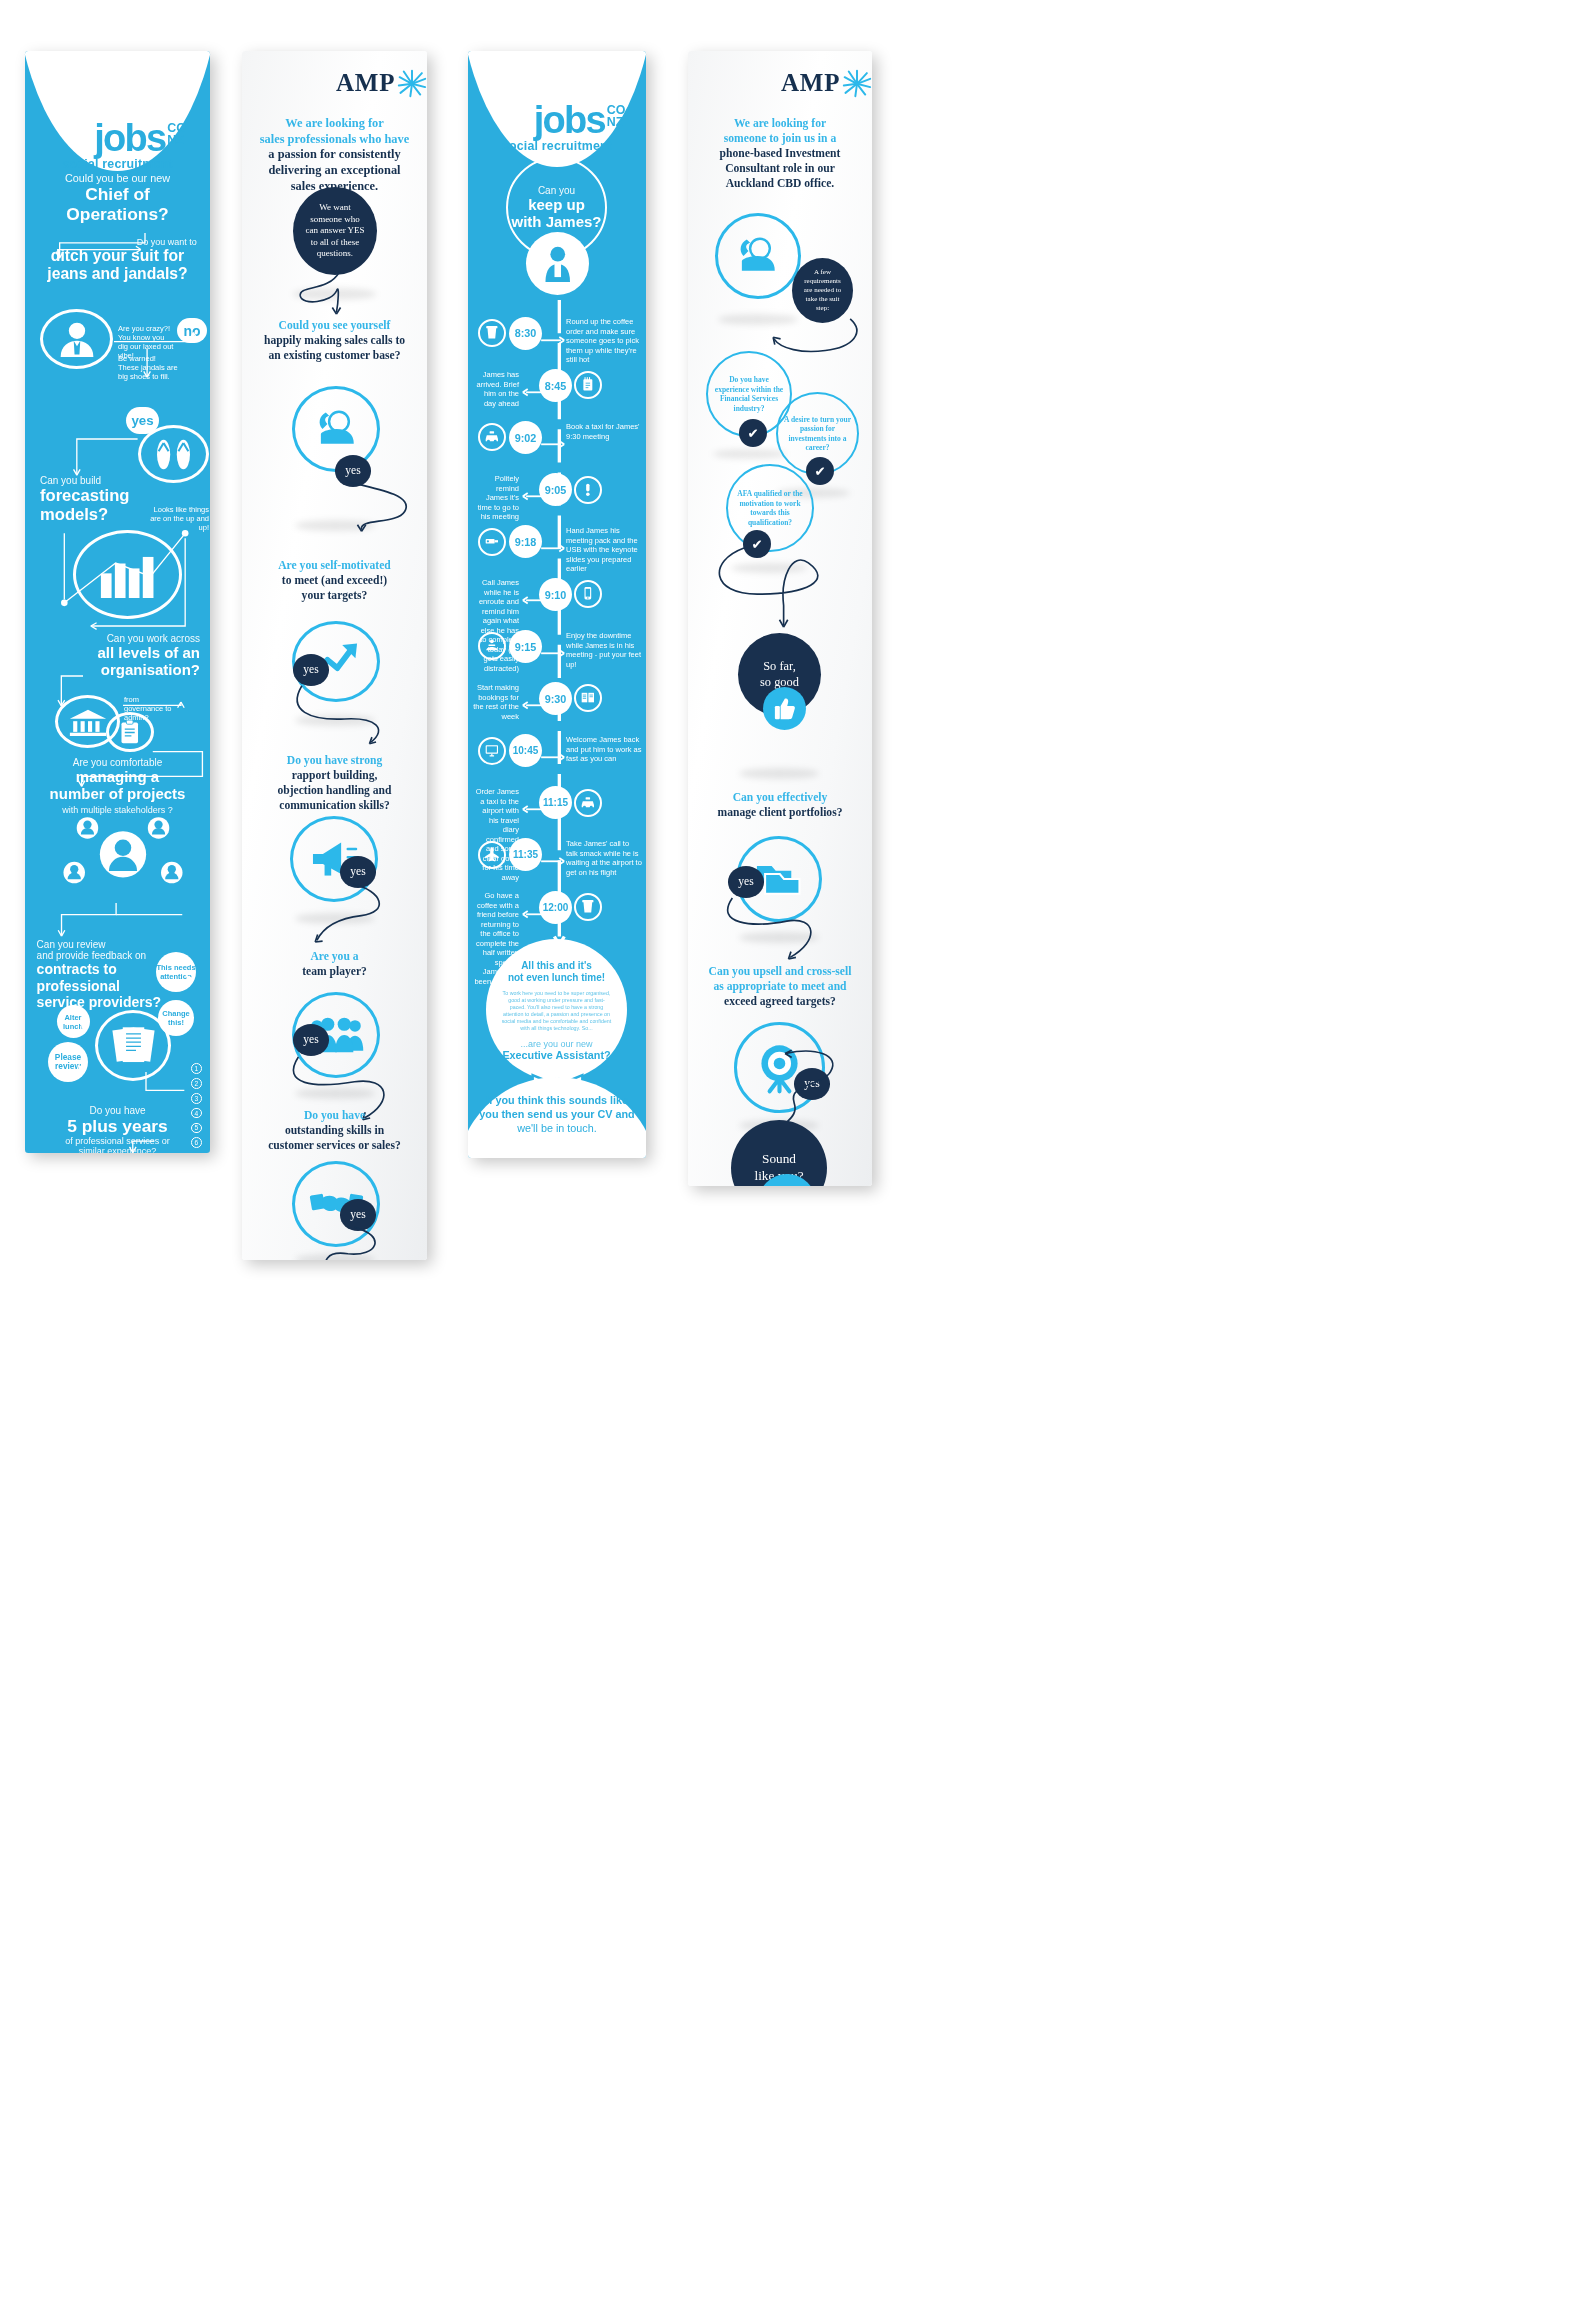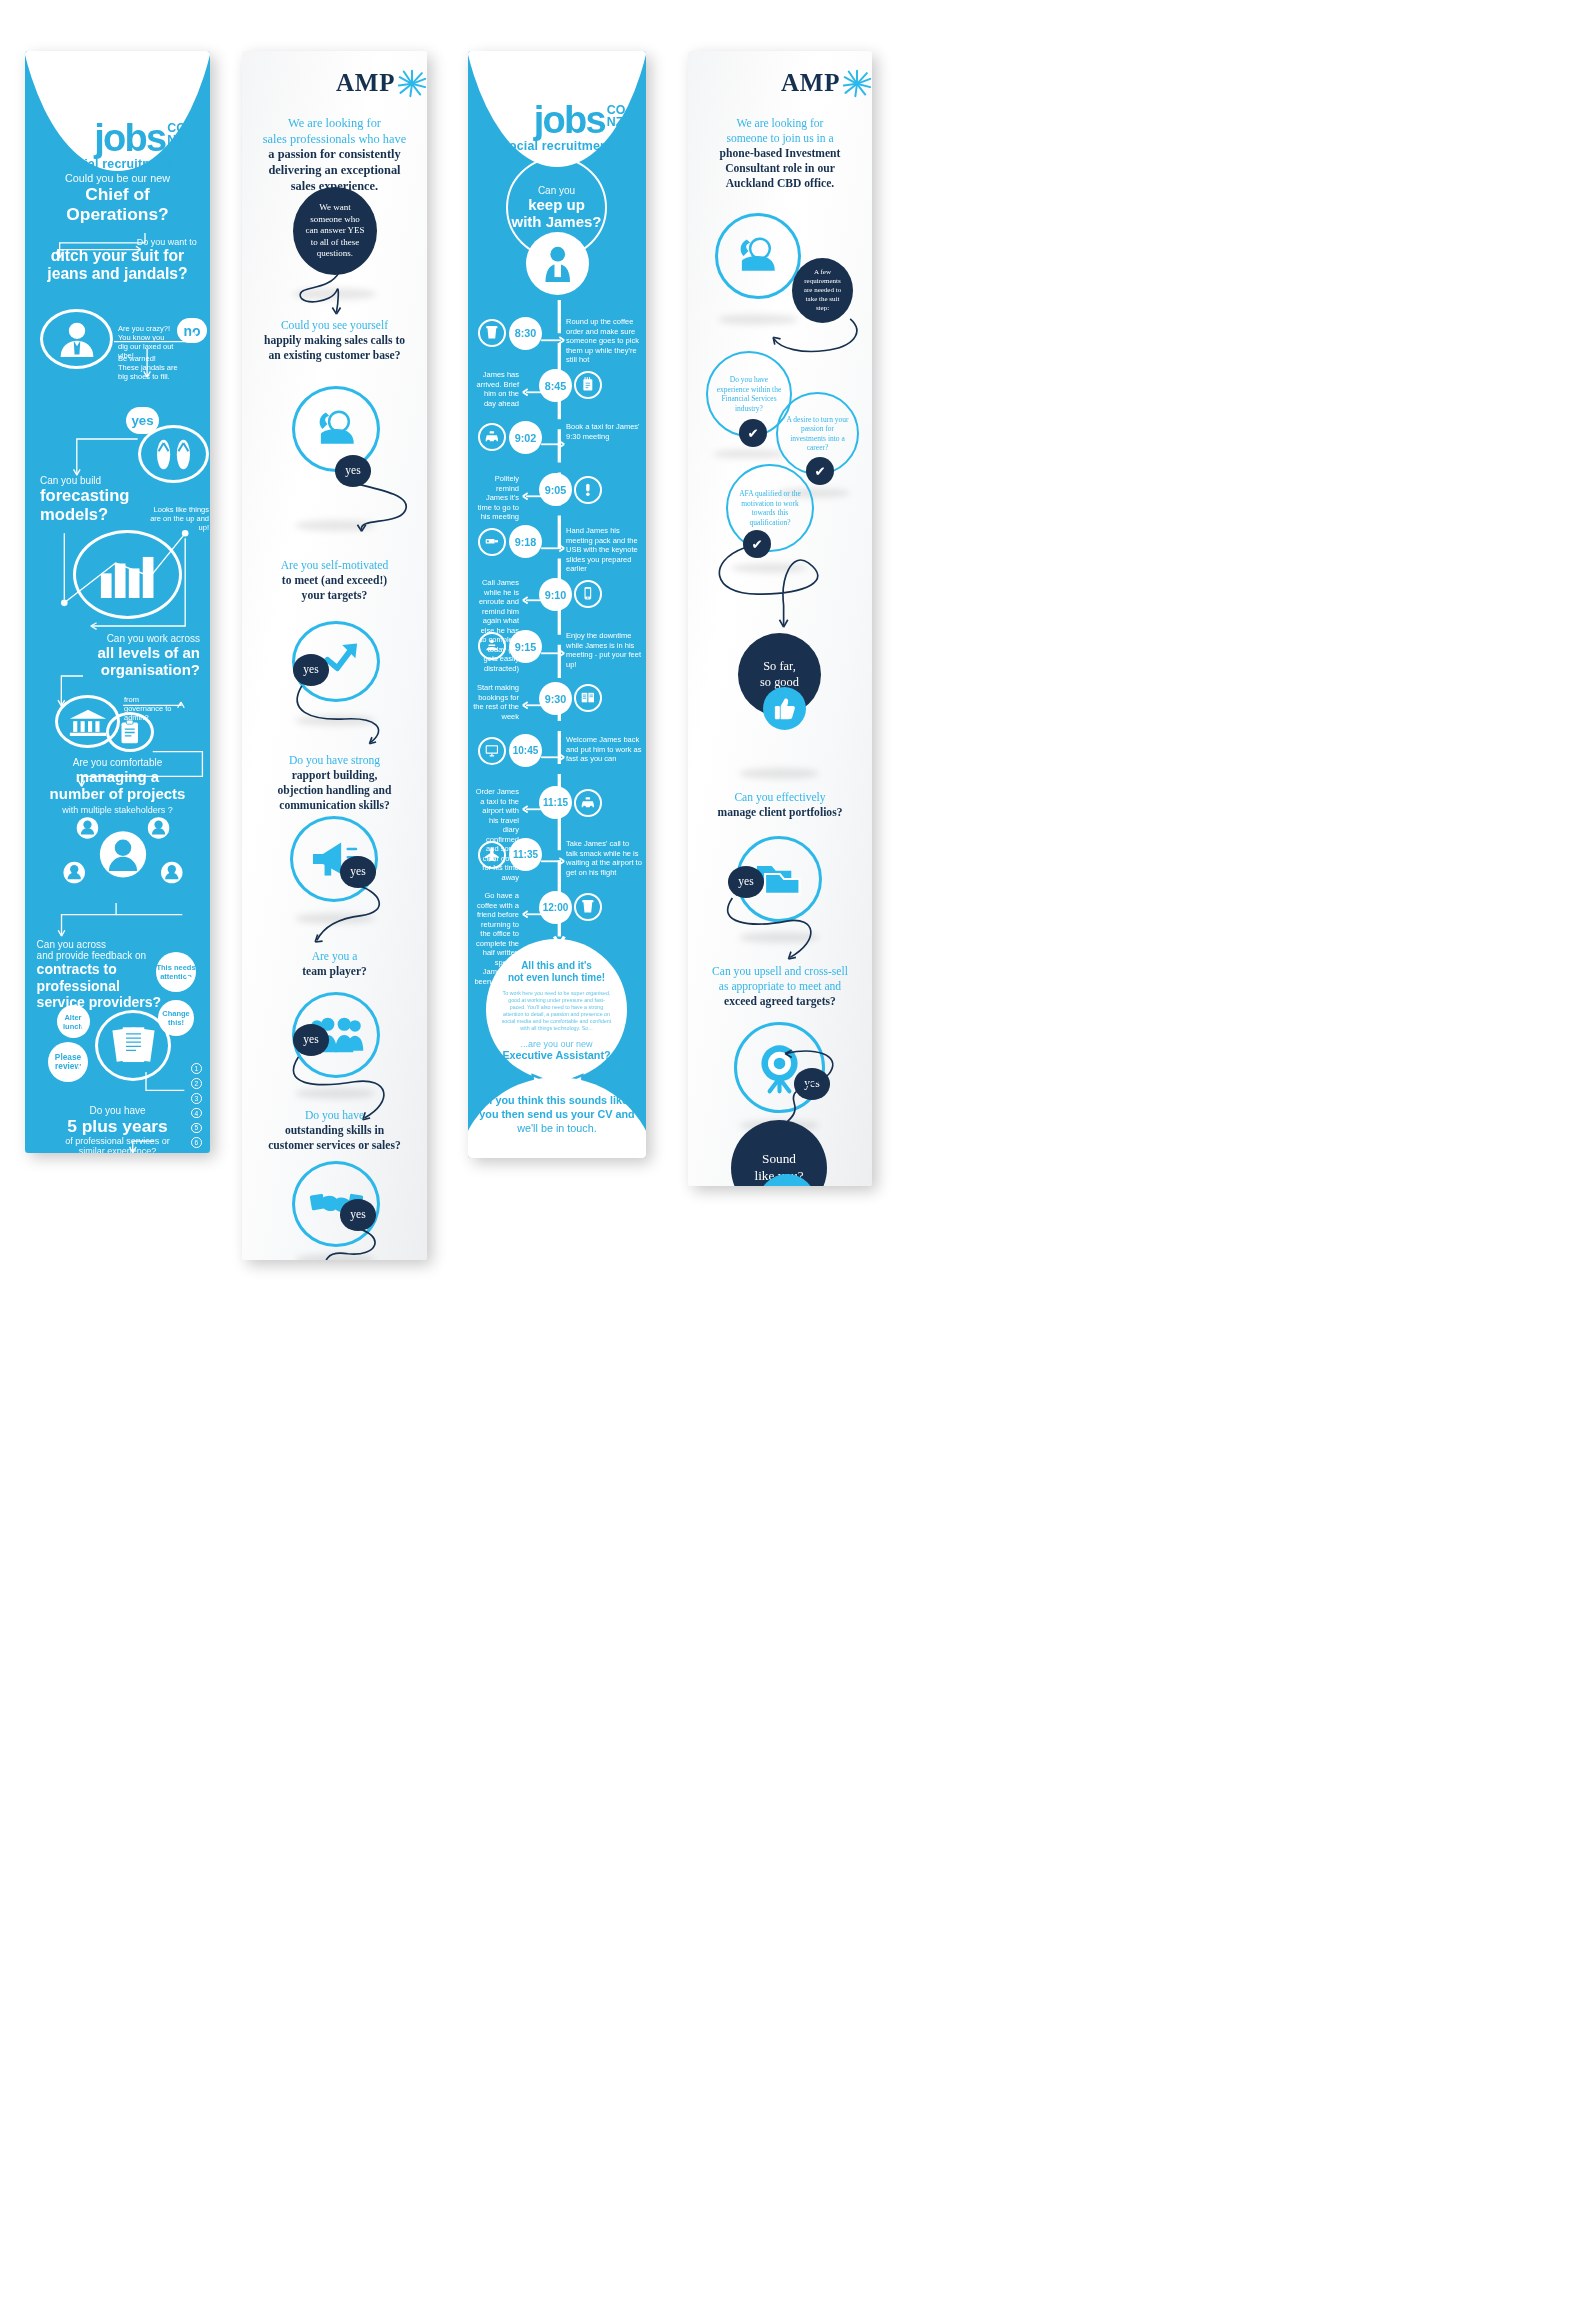--- a/index.html
+++ b/index.html
@@ -37,21 +37,21 @@
   }
 
   
   .tblk { position:absolute; text-align:center; width:100%; left:0; }
   .lt   { font-weight:300; color:#ffffff; opacity:.95; }
   .bd   { font-weight:700; color:#ffffff; }
   .sm   { font-size:7.5px; line-height:9px; color:#ffffff; font-weight:400; }
 
   
   .serif { font-family:"Liberation Serif", serif; }
-  .amp-lt { color:#35b6e8; font-weight:400; }
+  .amp-lt { color:#35b6e8; font-weight:700; }
   .amp-dk { color:#16304f; font-weight:700; }
 
   
   .logo-jobs {
     position:absolute; text-align:center; width:100%;
     color:#2badde;
   }
   .logo-word { font-size:38px; font-weight:700; letter-spacing:-1.7px; line-height:43px; display:inline-block; vertical-align:middle;margin-left:45px;}
   .logo-conz { display:inline-block; vertical-align:middle; font-size:12.4px; font-weight:700; line-height:12.4px; text-align:left; margin-left:1.7px; margin-bottom:8.3px;}
   .logo-tag { font-size:12.4px; font-weight:700; letter-spacing:0.2px; margin-top:-3.3px;}
@@ -275,21 +275,21 @@
       </svg>
     </div>
 
     <svg style="position:absolute;left:33px;top:852px;" width="141" height="43" viewBox="0 0 170 52">
       <path class="lineW" d="M70 0 V14 H4 V40"></path>
         <path class="lineW" d="M4 40 l-4 -7 M4 40 l4 -7"></path>
       <path class="lineW" d="M70 14 H150"></path>
     </svg>
 
     <div class="tblk" style="top:888px;text-align:left;padding-left:11.6px;">
-      <div class="lt" style="font-size:10px;">Can you across</div>
+      <div class="lt" style="font-size:10px;">Can you review</div>
       <div class="lt" style="font-size:10px;">and provide feedback on</div>
       <div class="bd" style="font-size:14px;line-height:16.6px;">contracts to</div>
       <div class="bd" style="font-size:14px;line-height:16.6px;">professional</div>
       <div class="bd" style="font-size:14px;line-height:16.6px;">service providers?</div>
     </div>
 
     <div class="bubble" style="left:131px;top:901px;width:40px;height:40px;">This needs attention</div>
     <div class="bubble" style="left:31.5px;top:954px;width:33px;height:33px;">Alter lunch</div>
     <div class="bubble" style="left:133px;top:949px;width:36px;height:36px;">Change this!</div>
     <div class="bubble" style="left:23px;top:991px;width:40px;height:40px;font-size:8.3px;">Please review</div>

